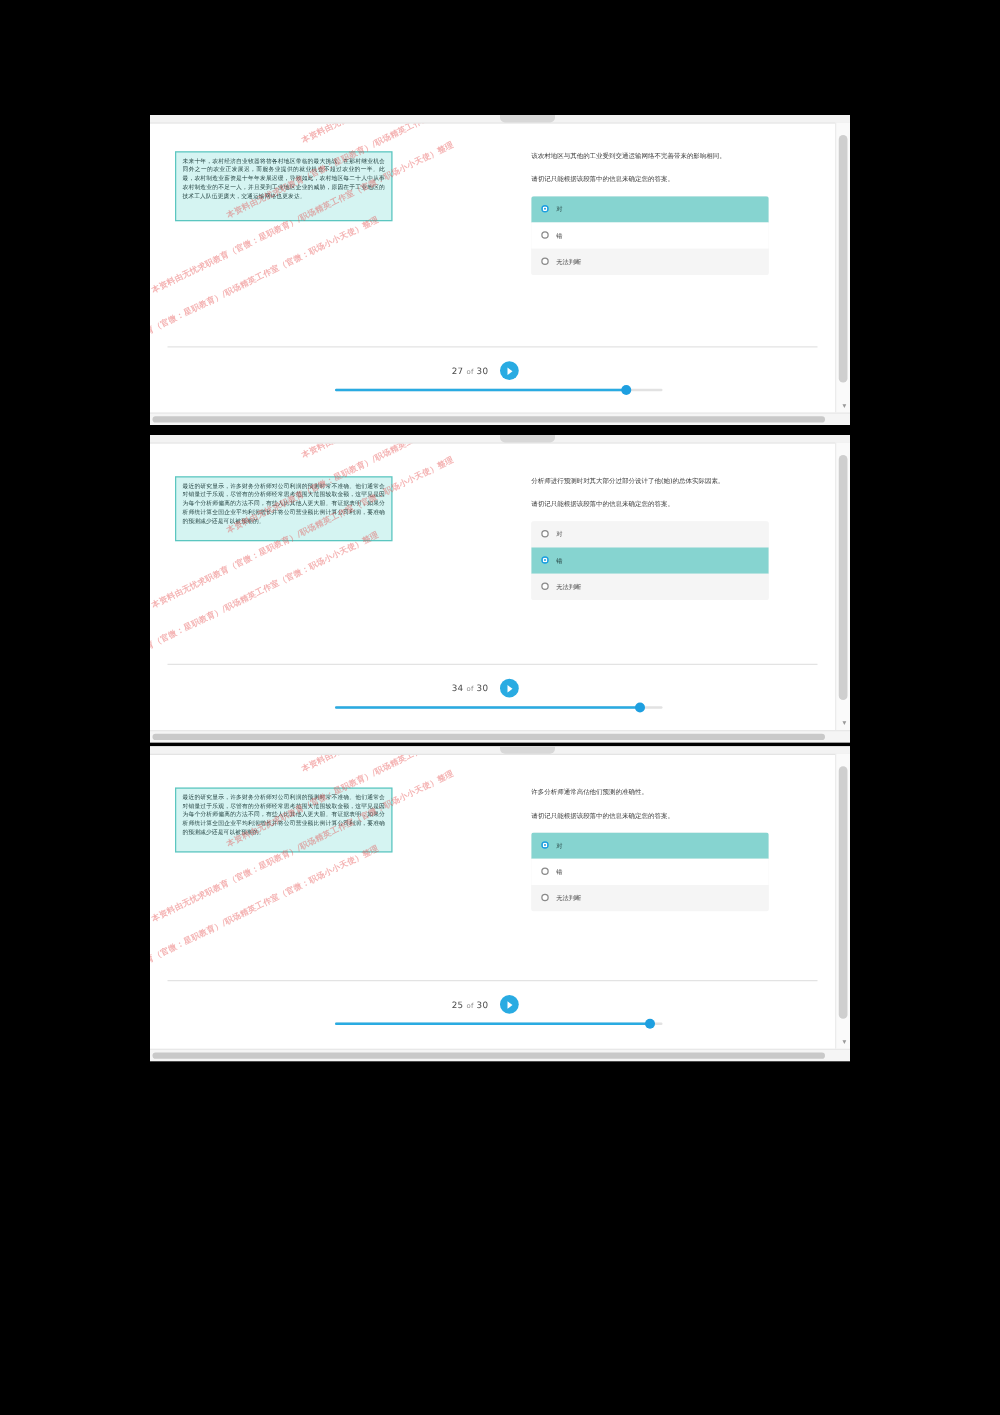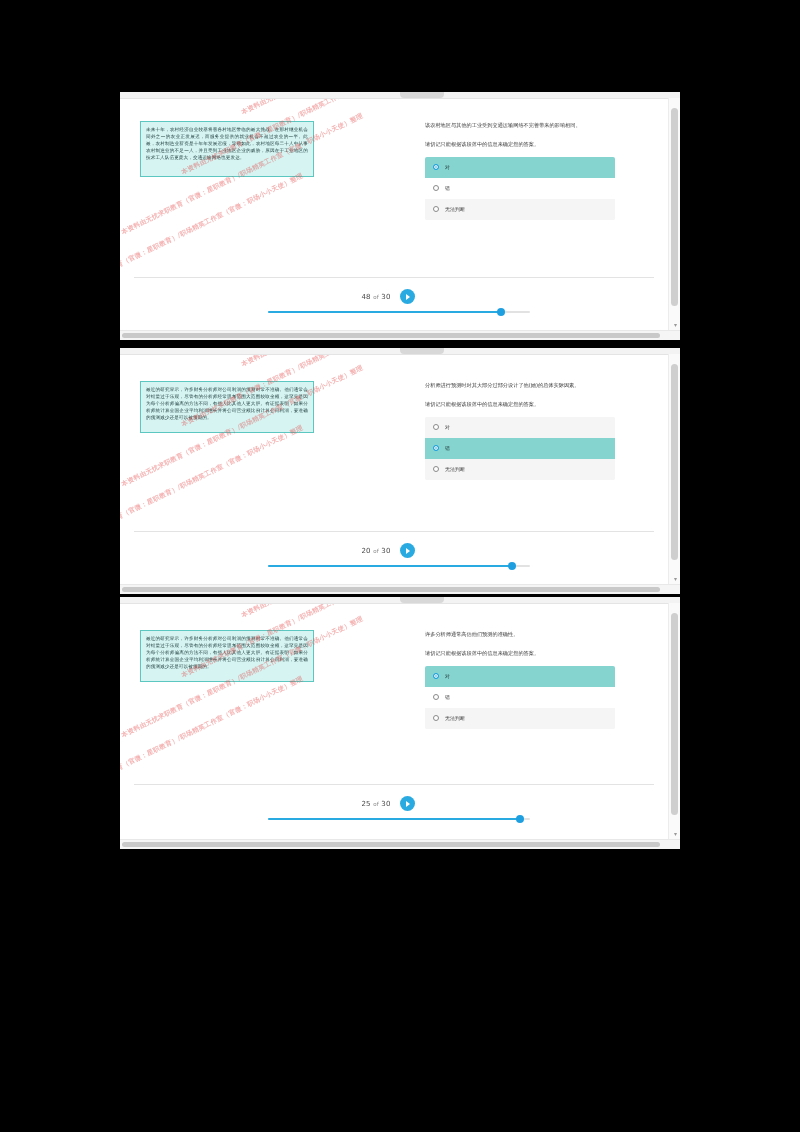--- a/index.html
+++ b/index.html
@@ -325,21 +325,21 @@
           <div class="opt">
             <span class="radio"></span>
             <span>无法判断</span>
           </div>
         </div>
       </div>
 
       <div class="divider"></div>
 
       <div class="counter-row">
-        <span class="counter-text"><span>48</span> <span class="of">of</span> <span>30</span></span>
+        <span class="counter-text"><span>27</span> <span class="of">of</span> <span>30</span></span>
         <span class="next-btn">
           <span class="tri"></span>
         </span>
       </div>
 
       <div class="slider-wrap">
         <div class="slider-track"></div>
         <div class="slider-fill" style="width:89%"></div>
         <div class="slider-handle" style="left:89%"></div>
       </div>
@@ -386,21 +386,21 @@
           <div class="opt">
             <span class="radio"></span>
             <span>无法判断</span>
           </div>
         </div>
       </div>
 
       <div class="divider"></div>
 
       <div class="counter-row">
-        <span class="counter-text"><span>20</span> <span class="of">of</span> <span>30</span></span>
+        <span class="counter-text"><span>34</span> <span class="of">of</span> <span>30</span></span>
         <span class="next-btn">
           <span class="tri"></span>
         </span>
       </div>
 
       <div class="slider-wrap">
         <div class="slider-track"></div>
         <div class="slider-fill" style="width:93%"></div>
         <div class="slider-handle" style="left:93%"></div>
       </div>

